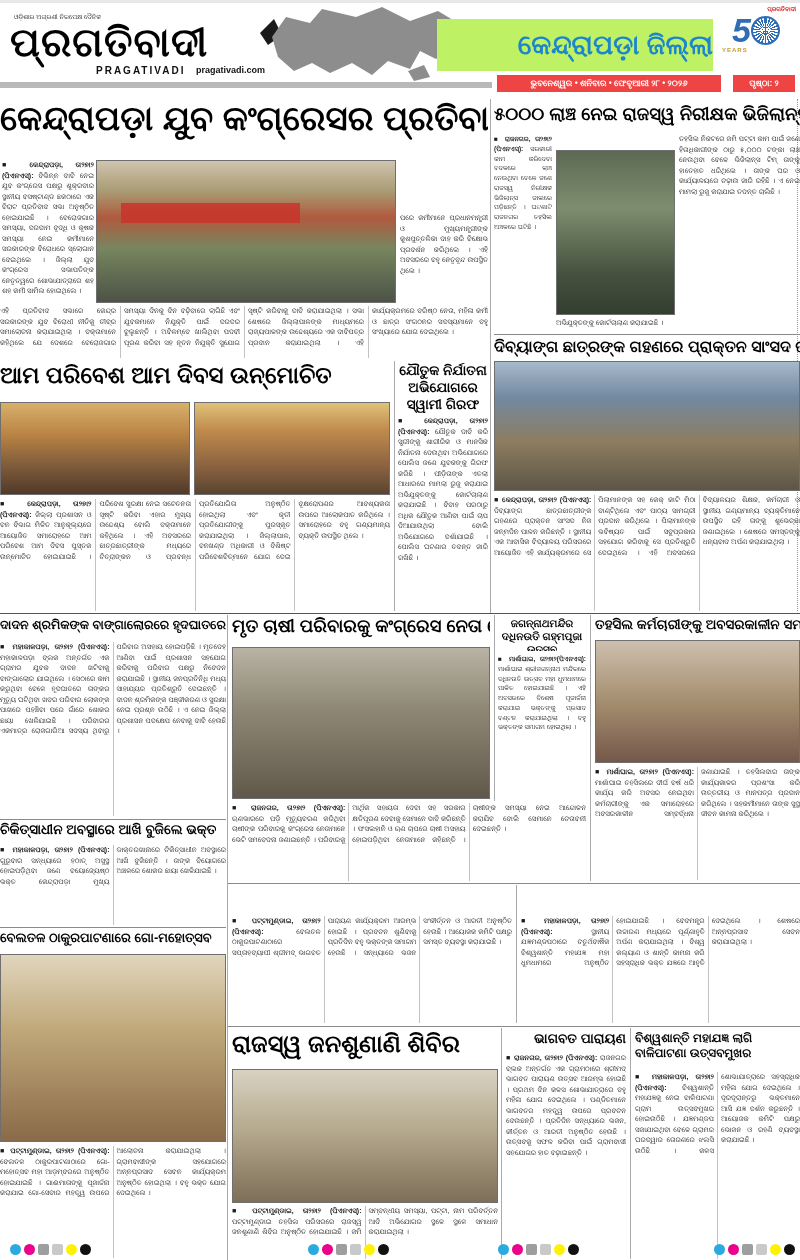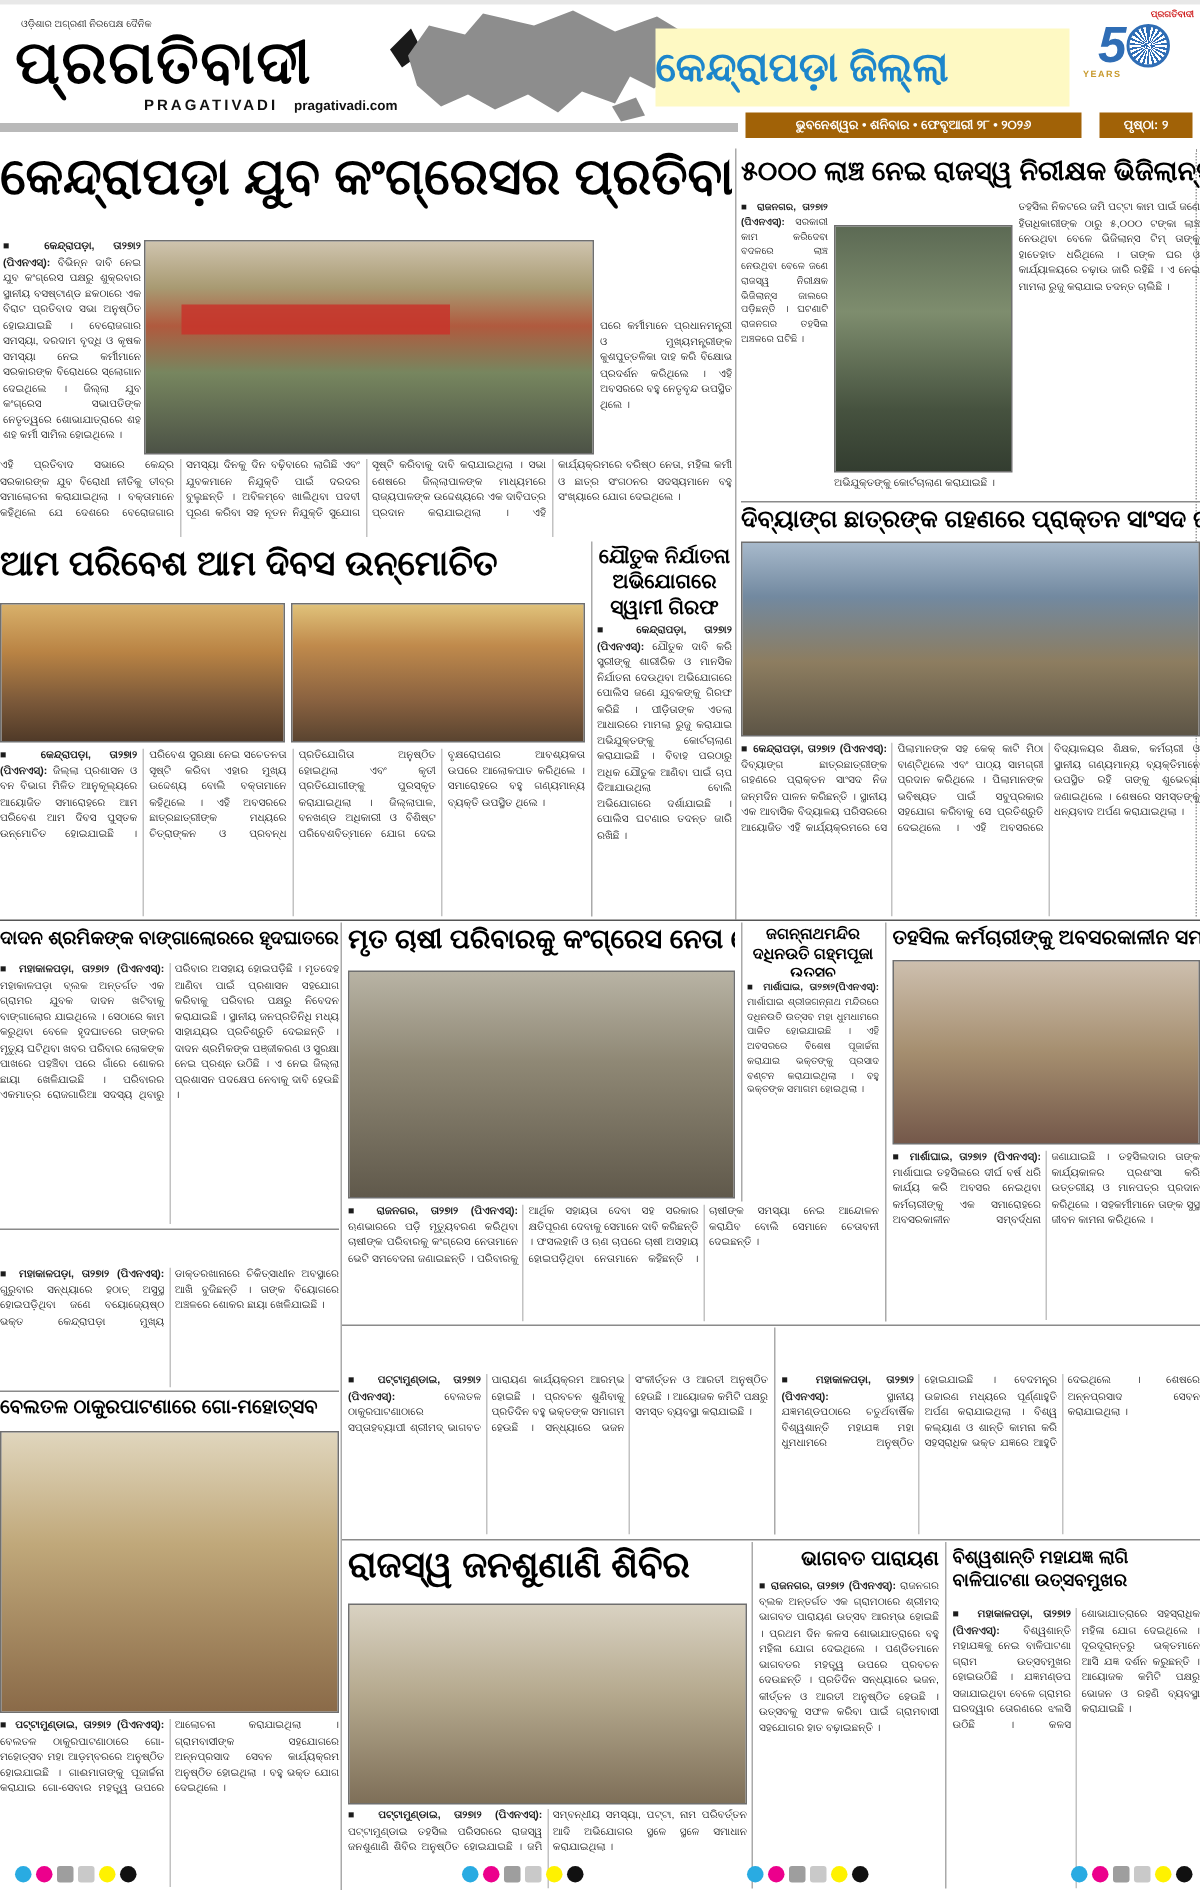--- a/index.html
+++ b/index.html
@@ -23,23 +23,23 @@
   .p3{background:linear-gradient(180deg,#d8b06a 0%,#b98344 35%,#7d5a3a 70%,#503a28 100%);}
   .p3b{background:linear-gradient(180deg,#e0c27a 0%,#c08a4c 30%,#8a6240 70%,#5a4430 100%);}
   .p4{background:linear-gradient(180deg,#a7b9cb 0%,#7289a0 28%,#8d7d60 62%,#5d5546 100%);}
   .p5{background:linear-gradient(180deg,#b8b3a4 0%,#8f8875 40%,#60594b 100%);}
   .p6{background:linear-gradient(180deg,#e0d6bd 0%,#c0a87a 40%,#8a6a48 100%);}
   .p7{background:linear-gradient(180deg,#cdbfae 0%,#a58e6f 50%,#74584a 100%);}
   .p8{background:linear-gradient(180deg,#d9d2c2 0%,#b5a98e 45%,#7e6f58 100%);}
   .redbox{background:#e6161c;color:#fff;font-weight:bold;text-align:center;
           display:flex;align-items:center;justify-content:center;padding:3px;box-sizing:border-box;
           font-size:10px;line-height:1.3;overflow:hidden;}
-  .strip{background:#a16207;color:#fff;display:flex;align-items:center;justify-content:center;
+  .strip{background:#ef4444;color:#fff;display:flex;align-items:center;justify-content:center;
          font-size:8.5px;font-weight:bold;overflow:hidden;white-space:nowrap;}
-  .banner{background:#fef9c3;display:flex;align-items:center;justify-content:flex-start;overflow:hidden;}
+  .banner{background:#bef264;display:flex;align-items:center;justify-content:flex-end;overflow:hidden;}
   .banner span{color:#1d86cb;font-weight:bold;font-size:27px;white-space:nowrap;}
   .logo-odia{font-weight:bold;color:#000;font-size:40px;letter-spacing:1px;white-space:nowrap;overflow:hidden;}
   .tagline{font-size:6.5px;color:#222;}
   .latin{font-weight:bold;letter-spacing:2px;font-size:10px;color:#111;}
   .site{font-weight:bold;font-size:9px;color:#111;}
   .anniv{width:80px;height:70px;overflow:hidden;}
   .anniv-top{color:#d02222;font-size:6px;text-align:right;font-weight:bold;}
   .anniv-row{display:flex;align-items:center;justify-content:center;}
   .five{font-size:34px;font-weight:bold;font-style:italic;color:#2f6db5;line-height:1;}
   .wheel{width:25px;height:25px;border-radius:50%;border:2px solid #2f6db5;
@@ -127,20 +127,21 @@
   <div class="hr" style="left:0px;top:610px;width:800px;background:#555;"></div>
 
   <div class="vr" style="left:227px;top:612px;height:646px;"></div>
 
   <div class="abs h" style="left:0px;top:615px;width:226px;height:20px;font-size:12.5px;">ଦାଦନ ଶ୍ରମିକଙ୍କ ବାଙ୍ଗାଲୋରରେ ହୃଦଘାତରେ ମୃତ୍ୟୁ</div>
   <div class="abs b cols2" style="left:0px;top:639px;width:226px;height:174px;">
     <b class="dl">■ ମହାକାଳପଡ଼ା, ତା୨୭ା୨ (ପିଏନଏସ୍):</b> <span>ମହାକାଳପଡ଼ା ବ୍ଲକ ଅନ୍ତର୍ଗତ ଏକ ଗ୍ରାମର ଯୁବକ ଦାଦନ ଖଟିବାକୁ ବାଙ୍ଗାଲୋର ଯାଇଥିଲେ । ସେଠାରେ କାମ କରୁଥିବା ବେଳେ ହୃଦଘାତରେ ତାଙ୍କର ମୃତ୍ୟୁ ଘଟିଥିବା ଖବର ପରିବାର ଲୋକଙ୍କ ପାଖରେ ପହଞ୍ଚିବା ପରେ ଗାଁରେ ଶୋକର ଛାୟା ଖେଳିଯାଇଛି । ପରିବାରର ଏକମାତ୍ର ରୋଜଗାରିଆ ସଦସ୍ୟ ଥିବାରୁ ପରିବାର ଅସହାୟ ହୋଇପଡ଼ିଛି । ମୃତଦେହ ଆଣିବା ପାଇଁ ପ୍ରଶାସନ ସହଯୋଗ କରିବାକୁ ପରିବାର ପକ୍ଷରୁ ନିବେଦନ କରାଯାଇଛି । ସ୍ଥାନୀୟ ଜନପ୍ରତିନିଧି ମଧ୍ୟ ସାହାଯ୍ୟର ପ୍ରତିଶ୍ରୁତି ଦେଇଛନ୍ତି । ଦାଦନ ଶ୍ରମିକଙ୍କ ପଞ୍ଜୀକରଣ ଓ ସୁରକ୍ଷା ନେଇ ପ୍ରଶ୍ନ ଉଠିଛି । ଏ ନେଇ ଜିଲ୍ଲା ପ୍ରଶାସନ ପଦକ୍ଷେପ ନେବାକୁ ଦାବି ହେଉଛି ।</span>
   </div>
 
   <div class="hr" style="left:0px;top:816px;width:226px;"></div>
+  <div class="abs h" style="left:0px;top:819px;width:226px;height:20px;font-size:13.5px;">ଚିକିତ୍ସାଧୀନ ଅବସ୍ଥାରେ ଆଖି ବୁଜିଲେ ଭକ୍ତ</div>
   <div class="abs b cols2" style="left:0px;top:842px;width:226px;height:80px;">
     <b class="dl">■ ମହାକାଳପଡ଼ା, ତା୨୭ା୨ (ପିଏନଏସ୍):</b> <span>ଗୁରୁବାର ସନ୍ଧ୍ୟାରେ ହଠାତ୍ ଅସୁସ୍ଥ ହୋଇପଡ଼ିଥିବା ଜଣେ ବୟୋଜ୍ୟେଷ୍ଠ ଭକ୍ତ କେନ୍ଦ୍ରାପଡ଼ା ମୁଖ୍ୟ ଡାକ୍ତରଖାନାରେ ଚିକିତ୍ସାଧୀନ ଅବସ୍ଥାରେ ଆଖି ବୁଜିଛନ୍ତି । ତାଙ୍କ ବିୟୋଗରେ ଅଞ୍ଚଳରେ ଶୋକର ଛାୟା ଖେଳିଯାଇଛି ।</span>
   </div>
 
   <div class="hr" style="left:0px;top:924px;width:226px;"></div>
   <div class="abs h" style="left:0px;top:928px;width:226px;height:20px;font-size:13px;">ବେଲତଳ ଠାକୁରପାଟଣାରେ ଗୋ-ମହୋତ୍ସବ</div>
   <div class="photo p6" style="left:0px;top:951px;width:226px;height:188px;"></div>
   <div class="abs b cols2" style="left:0px;top:1143px;width:226px;height:112px;">
     <b class="dl">■ ପଟ୍ଟାମୁଣ୍ଡାଇ, ତା୨୭ା୨ (ପିଏନଏସ୍):</b> <span>ବେଲତଳ ଠାକୁରପାଟଣାଠାରେ ଗୋ-ମହୋତ୍ସବ ମହା ଆଡ଼ମ୍ବରରେ ଅନୁଷ୍ଠିତ ହୋଇଯାଇଛି । ଗାଈମାତାଙ୍କୁ ପୂଜାର୍ଚ୍ଚନା କରାଯାଇ ଗୋ-ସେବାର ମହତ୍ତ୍ୱ ଉପରେ ଆଲୋଚନା କରାଯାଇଥିଲା । ଗ୍ରାମବାସୀଙ୍କ ସହଯୋଗରେ ଅନ୍ନପ୍ରସାଦ ସେବନ କାର୍ଯ୍ୟକ୍ରମ ଅନୁଷ୍ଠିତ ହୋଇଥିଲା । ବହୁ ଭକ୍ତ ଯୋଗ ଦେଇଥିଲେ ।</span>
   </div>

